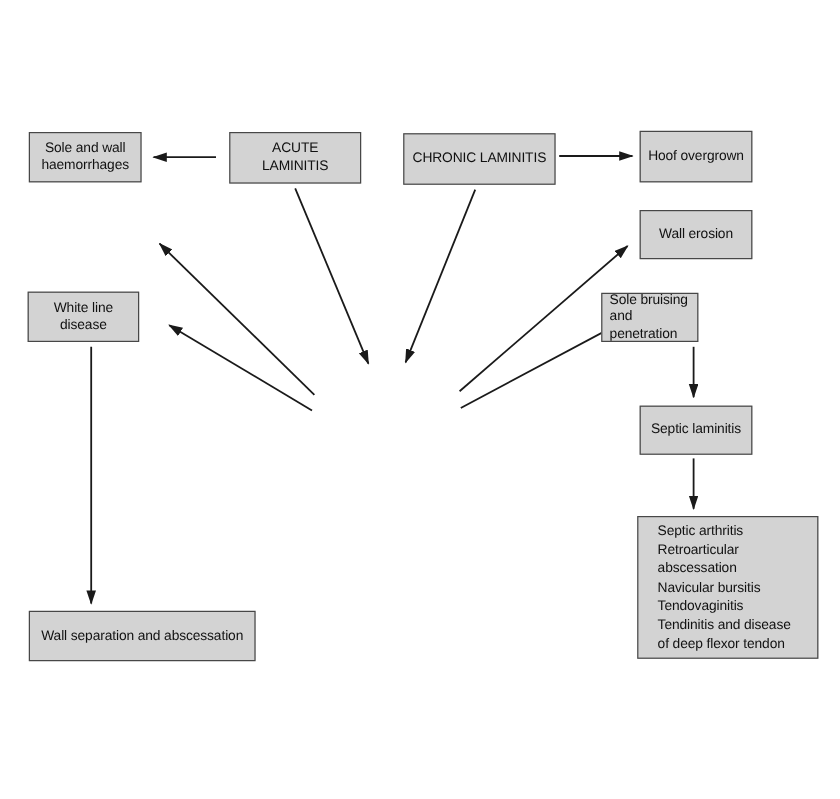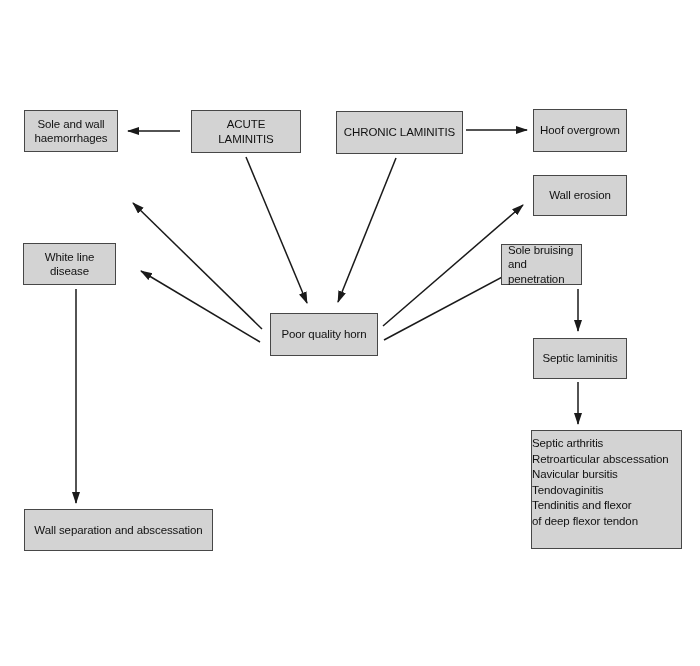--- a/index.html
+++ b/index.html
@@ -44,21 +44,21 @@
   #n-heel           {left:533px;top:175px; width:94px; height:41px;}
   #n-white-line     {left:23px; top:243px; width:93px;height:42px;}
   #n-sole-bruising  {left:501px;top:244px; width:81px;height:41px;}
   #n-poor           {left:270px;top:313px; width:108px;height:43px;}
   #n-septic-lam     {left:533px;top:338px; width:94px; height:41px;}
   #n-wall-sep       {left:24px; top:509px; width:189px;height:42px;}
   #n-septic-list{
     left:531px;top:430px;width:151px;height:119px;
     display:block;
     text-align:left;
-    padding:5px 0;
+    padding:5px 16px;
   }
   #n-septic-list span{display:block;line-height:15.6px;}
   #arrows{
     position:absolute;left:0;top:0;width:700px;height:666px;
     pointer-events:none;
   }
   #arrows line{
     stroke:var(--arrow);
     stroke-width:1.5;
     marker-end:url(#ah);
@@ -111,34 +111,31 @@
   </div>
 
   <div class="box" id="n-white-line">
     <span>White line disease</span>
   </div>
 
   <div class="box left" id="n-sole-bruising">
     <span>Sole bruising and penetration</span>
   </div>
 
-  <div class="box" id="n-poor">
-    <span>Poor quality horn</span>
-  </div>
 
   <div class="box" id="n-septic-lam">
     <span>Septic laminitis</span>
   </div>
 
   <div class="box" id="n-septic-list">
     <span>Septic arthritis</span>
     <span>Retroarticular abscessation</span>
     <span>Navicular bursitis</span>
     <span>Tendovaginitis</span>
-    <span>Tendinitis and flexor</span>
+    <span>Tendinitis and disease</span>
     <span>of deep flexor tendon</span>
   </div>
 
   <div class="box" id="n-wall-sep">
     <span>Wall separation and abscessation</span>
   </div>
 
 </div>
 
 </body></html>

